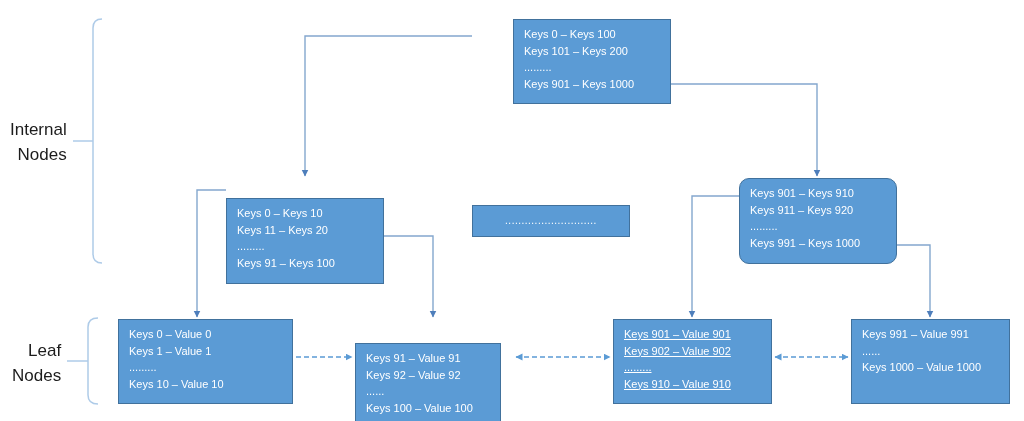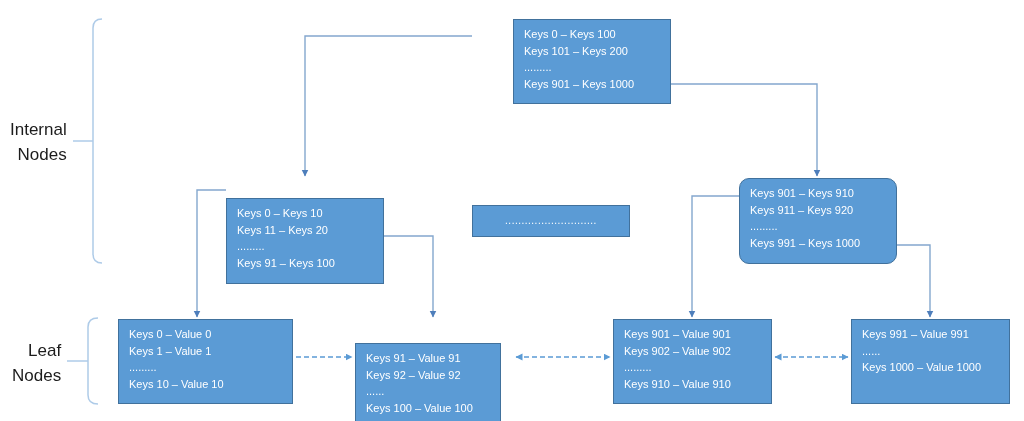--- a/index.html
+++ b/index.html
@@ -109,21 +109,21 @@
     <div class="line">Keys 10 – Value 10</div>
   </div>
 
   <div class="node" style="left:355px;top:319px;width:146px;height:85px;margin-top:24px;">
     <div class="line">Keys 91 – Value 91</div>
     <div class="line">Keys 92 – Value 92</div>
     <div class="line">......</div>
     <div class="line">Keys 100 – Value 100</div>
   </div>
 
-  <div class="node" style="left:613px;top:319px;width:159px;height:85px;">
+  <div class="node" style="left:613px;top:319px;width:159px;height:85px;text-decoration:underline;">
     <div class="line">Keys 901 – Value 901</div>
     <div class="line">Keys 902 – Value 902</div>
     <div class="line">.........</div>
     <div class="line">Keys 910 – Value 910</div>
   </div>
 
   <div class="node" style="left:851px;top:319px;width:159px;height:85px;">
     <div class="line">Keys 991 – Value 991</div>
     <div class="line">......</div>
     <div class="line">Keys 1000 – Value 1000</div>

